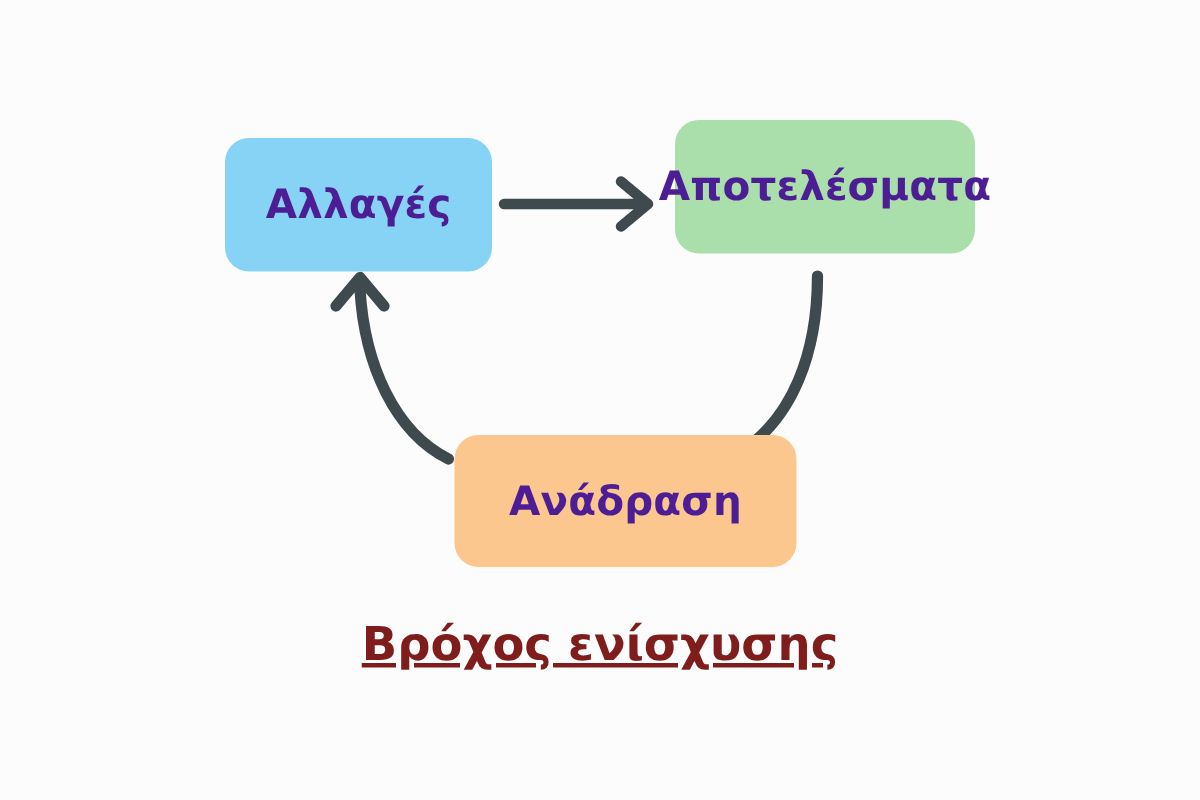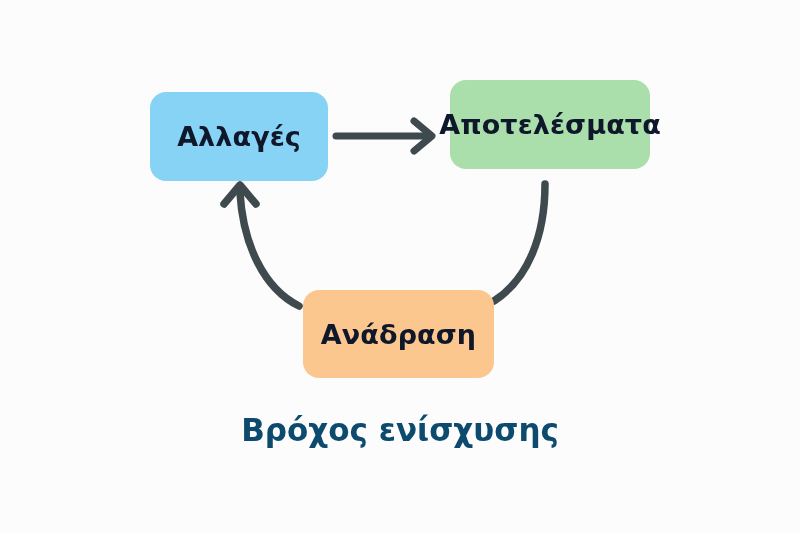--- a/index.html
+++ b/index.html
@@ -29,21 +29,21 @@
     position: absolute;
     display: flex;
     align-items: center;
     justify-content: center;
     border-radius: 16px;
     box-sizing: border-box;
   }
   .node-label {
     font-size: 27px;
     font-weight: 600;
-    color: #0f172a;
+    color: #4c1d95;
     letter-spacing: 0.1px;
     white-space: nowrap;
     line-height: 1;
   }
   #node-changes {
     left: 150px;
     top: 92px;
     width: 178px;
     height: 89px;
     background: #87d3f5;
@@ -51,34 +51,35 @@
   #node-results {
     left: 450px;
     top: 80px;
     width: 200px;
     height: 89px;
     background: #aadfab;
   }
   #node-feedback {
     left: 303px;
     top: 290px;
-    width: 191px;
+    width: 228px;
     height: 88px;
     background: #fbc78f;
   }
   #diagram-caption {
     position: absolute;
     left: 0;
     top: 412px;
     width: 800px;
     text-align: center;
     font-size: 31px;
     font-weight: 600;
-    color: #0c4a6e;
+    color: #7f1d1d;
     line-height: 1.2;
+    text-decoration: underline;
   }
 </style>
 </head>
 <body>
 
 <div id="canvas">
 
   <svg id="diagram-svg" viewBox="0 0 800 533">
     <g>
       <line x1="336" y1="136" x2="425" y2="136" stroke="#3f4a4f" stroke-width="7" stroke-linecap="round"></line>

